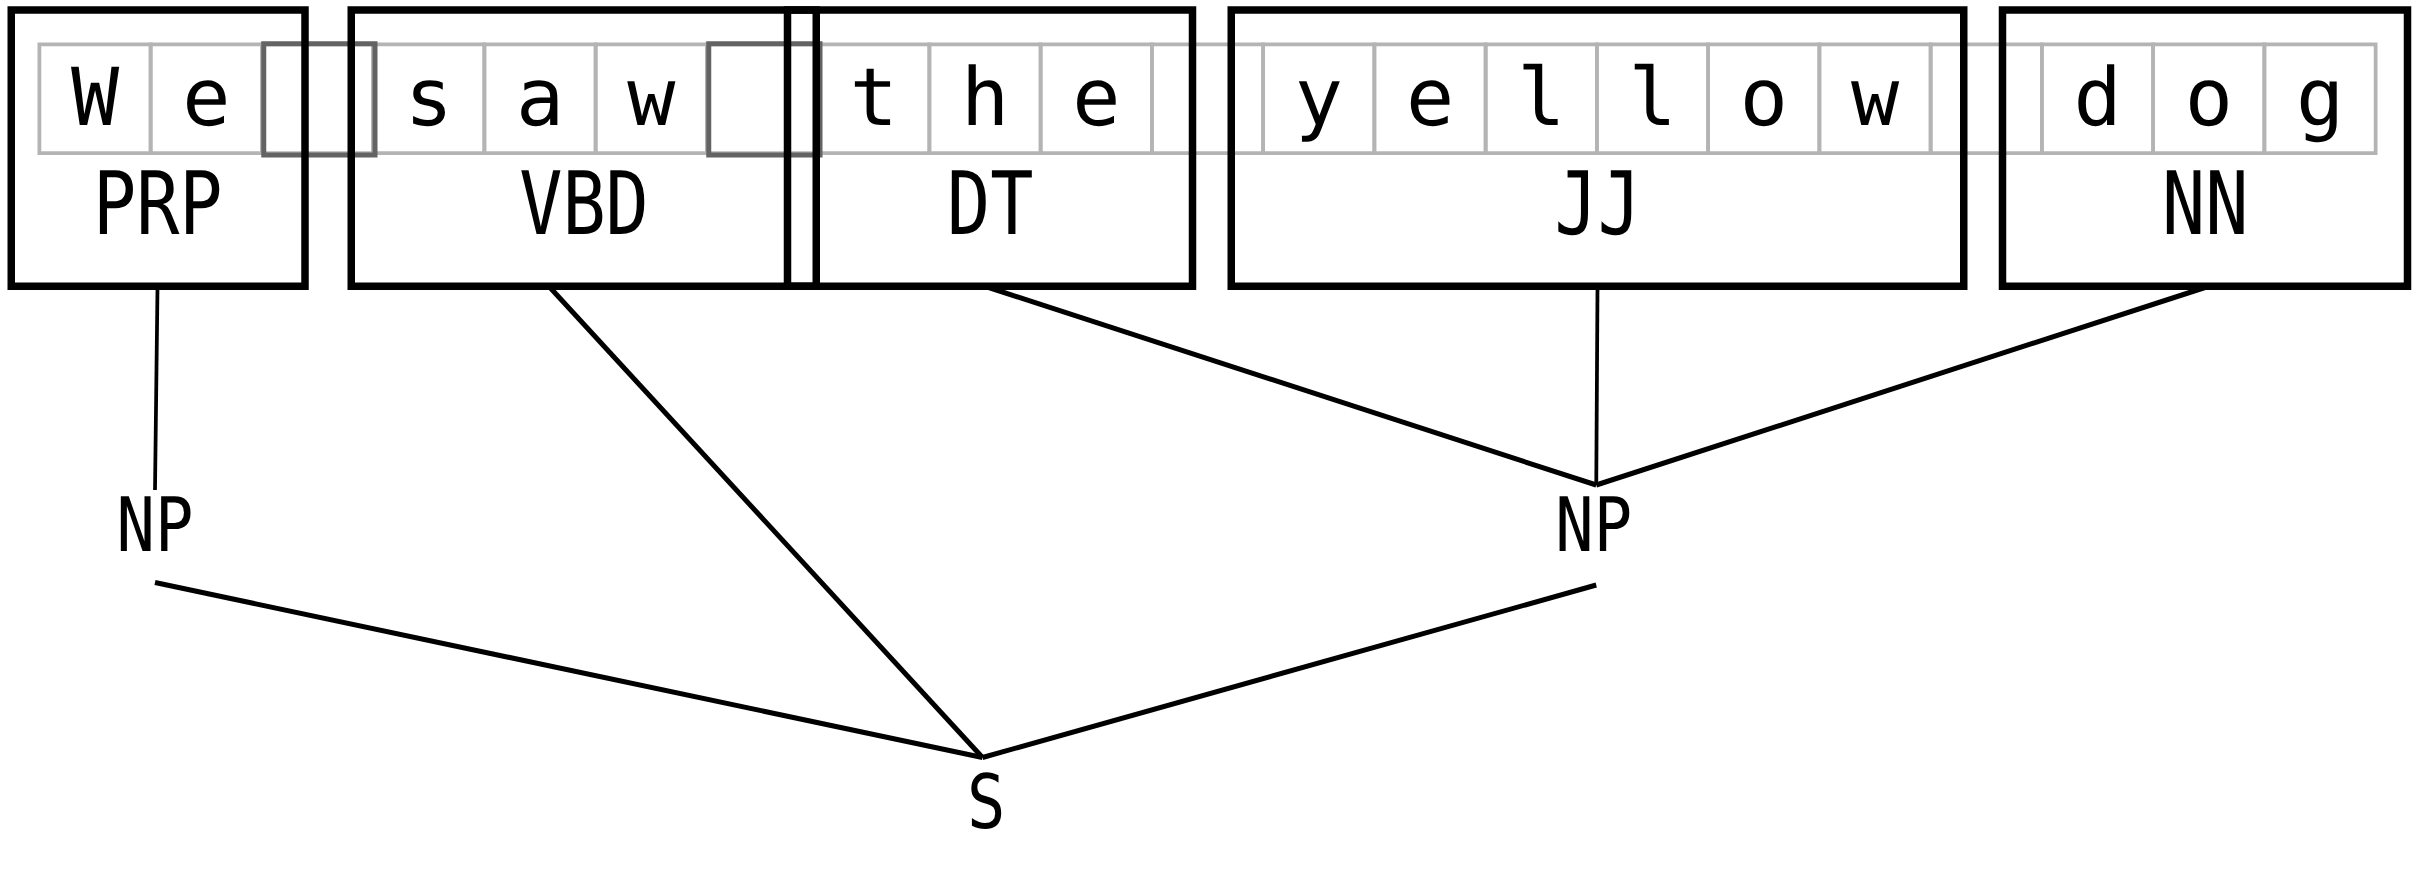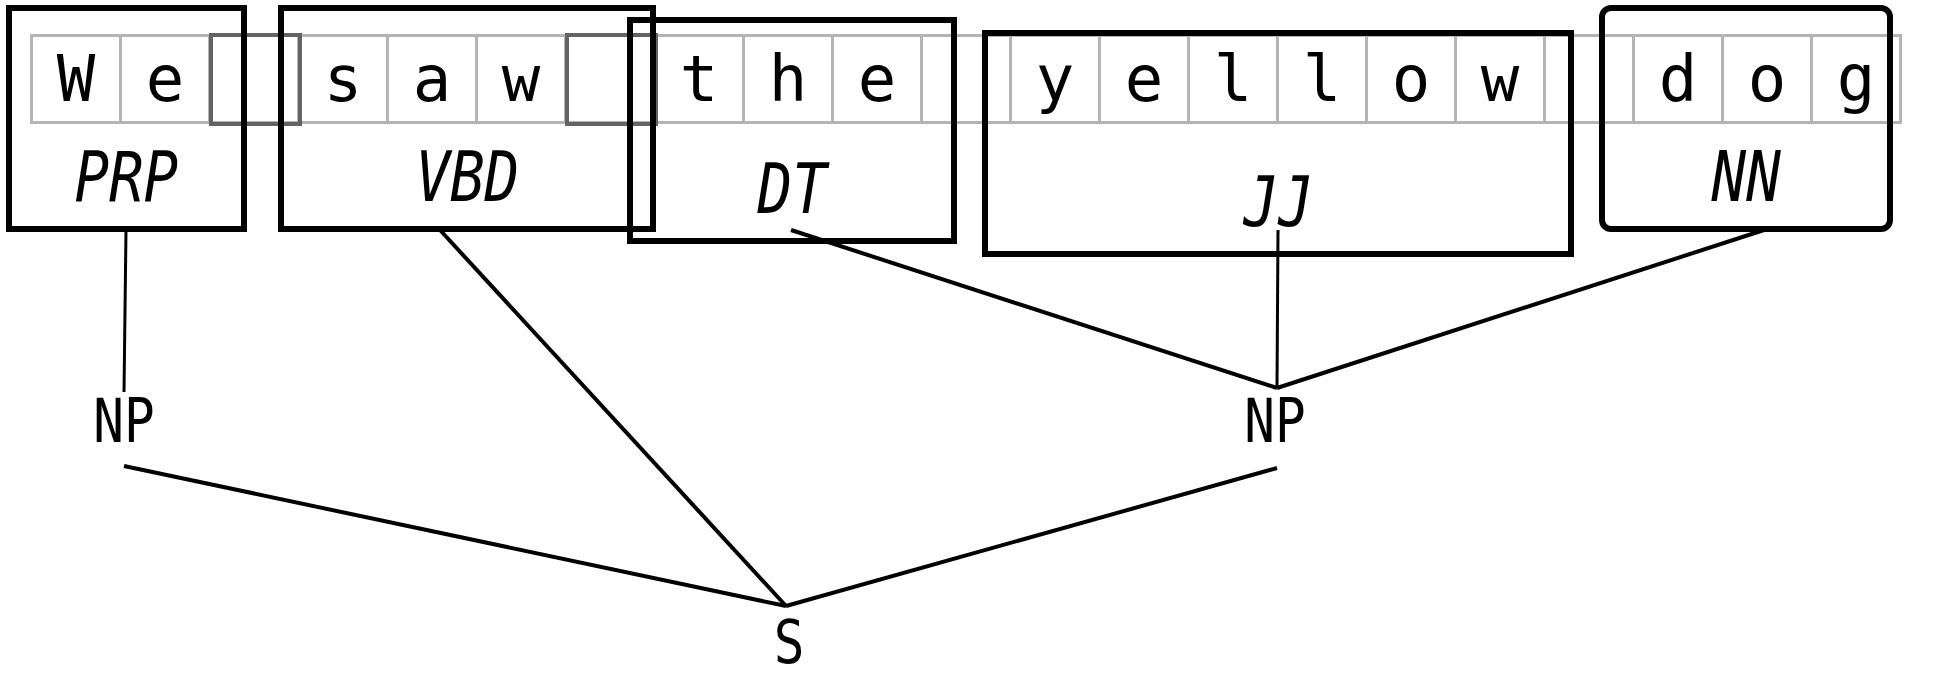--- a/index.html
+++ b/index.html
@@ -13,21 +13,21 @@
   }
   .edges{position:absolute;left:0;top:0;}
   
   .token-box{
     position:absolute;top:5px;height:227px;
     box-sizing:border-box;border:6px solid #000;
     background:transparent;
   }
   .tag-area{
     position:absolute;left:0;right:0;top:117px;bottom:0;
-    display:flex;align-items:center;justify-content:center;font-style:italic;
+    display:flex;align-items:flex-start;justify-content:center;
   }
   .tag{
     font-size:70px;line-height:1;
     display:inline-block;transform:scaleX(0.82);
     white-space:nowrap;
   }
   
   .strip{position:absolute;left:30px;top:34px;height:90px;display:flex;}
   .cell{
     box-sizing:border-box;width:92px;height:90px;
@@ -136,31 +136,31 @@
   <div class="token-box" style="left:6px;width:241px;">
     <div class="tag-area">
       <span class="tag">PRP</span>
     </div>
   </div>
   <div class="token-box" style="left:278px;width:378px;">
     <div class="tag-area">
       <span class="tag">VBD</span>
     </div>
   </div>
-  <div class="token-box" style="left:627px;width:330px;margin-top:12px;">
+  <div class="token-box" style="left:627px;width:330px;">
     <div class="tag-area">
       <span class="tag">DT</span>
     </div>
   </div>
-  <div class="token-box" style="left:982px;width:592px;margin-top:25px;">
+  <div class="token-box" style="left:982px;width:592px;">
     <div class="tag-area">
       <span class="tag">JJ</span>
     </div>
   </div>
-  <div class="token-box" style="left:1599px;width:294px;border-radius:12px;">
+  <div class="token-box" style="left:1599px;width:330px;">
     <div class="tag-area">
       <span class="tag">NN</span>
     </div>
   </div>
 
   <div class="node" style="left:124px;top:421px;">NP</div>
   <div class="node" style="left:1275px;top:421px;">NP</div>
   <div class="node" style="left:789px;top:642px;">S</div>
 
 </div>

